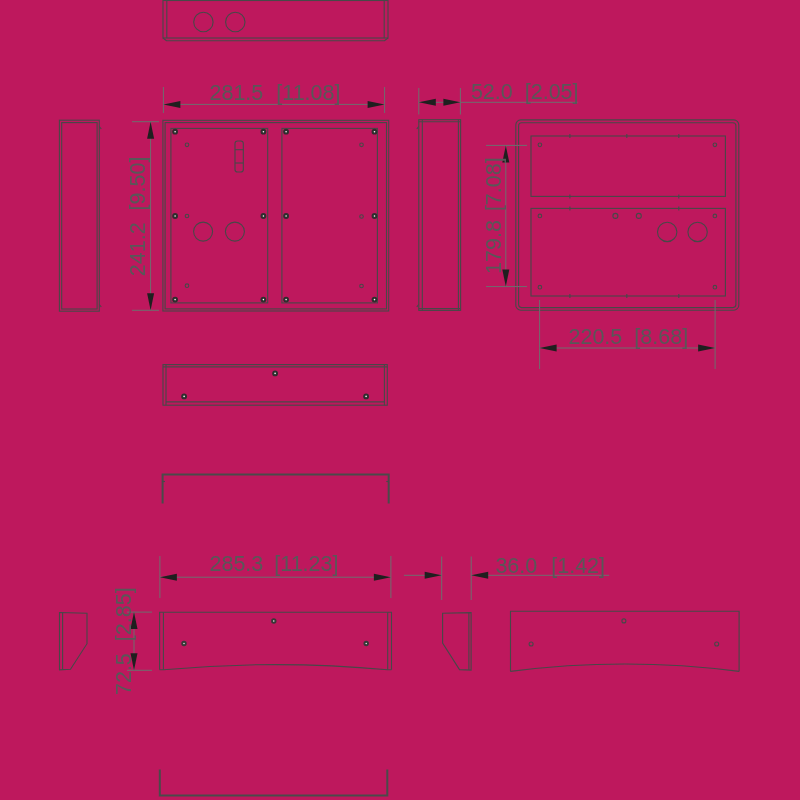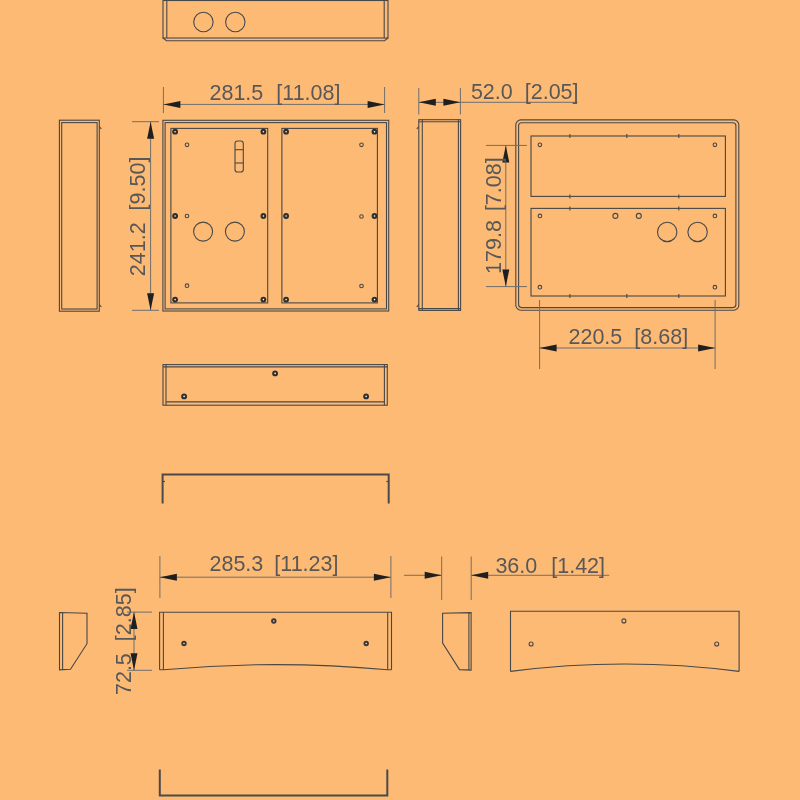--- a/index.html
+++ b/index.html
@@ -1,16 +1,16 @@
 <!DOCTYPE html>
 <html><head>
 <meta charset="utf-8">
 <style>
   html,body{margin:0;padding:0;background:#ffffff;}
-  .wrap{width:800px;height:800px;position:relative;background:#fdba74;}
+  .wrap{width:800px;height:800px;position:relative;background:#be185d;}
   svg{display:block;}
   .g{stroke:#484848;stroke-width:1.1;fill:none;}
   .gt{stroke:#4a4a4a;stroke-width:2;fill:none;}
   .d{stroke:#6e6e6e;stroke-width:1;fill:none;}
   .a{fill:#1f1f1f;stroke:none;}
   text{font-family:"Liberation Sans",sans-serif;font-size:21.5px;fill:#585858;}
 </style>
 </head>
 <body>
 <div class="wrap">

